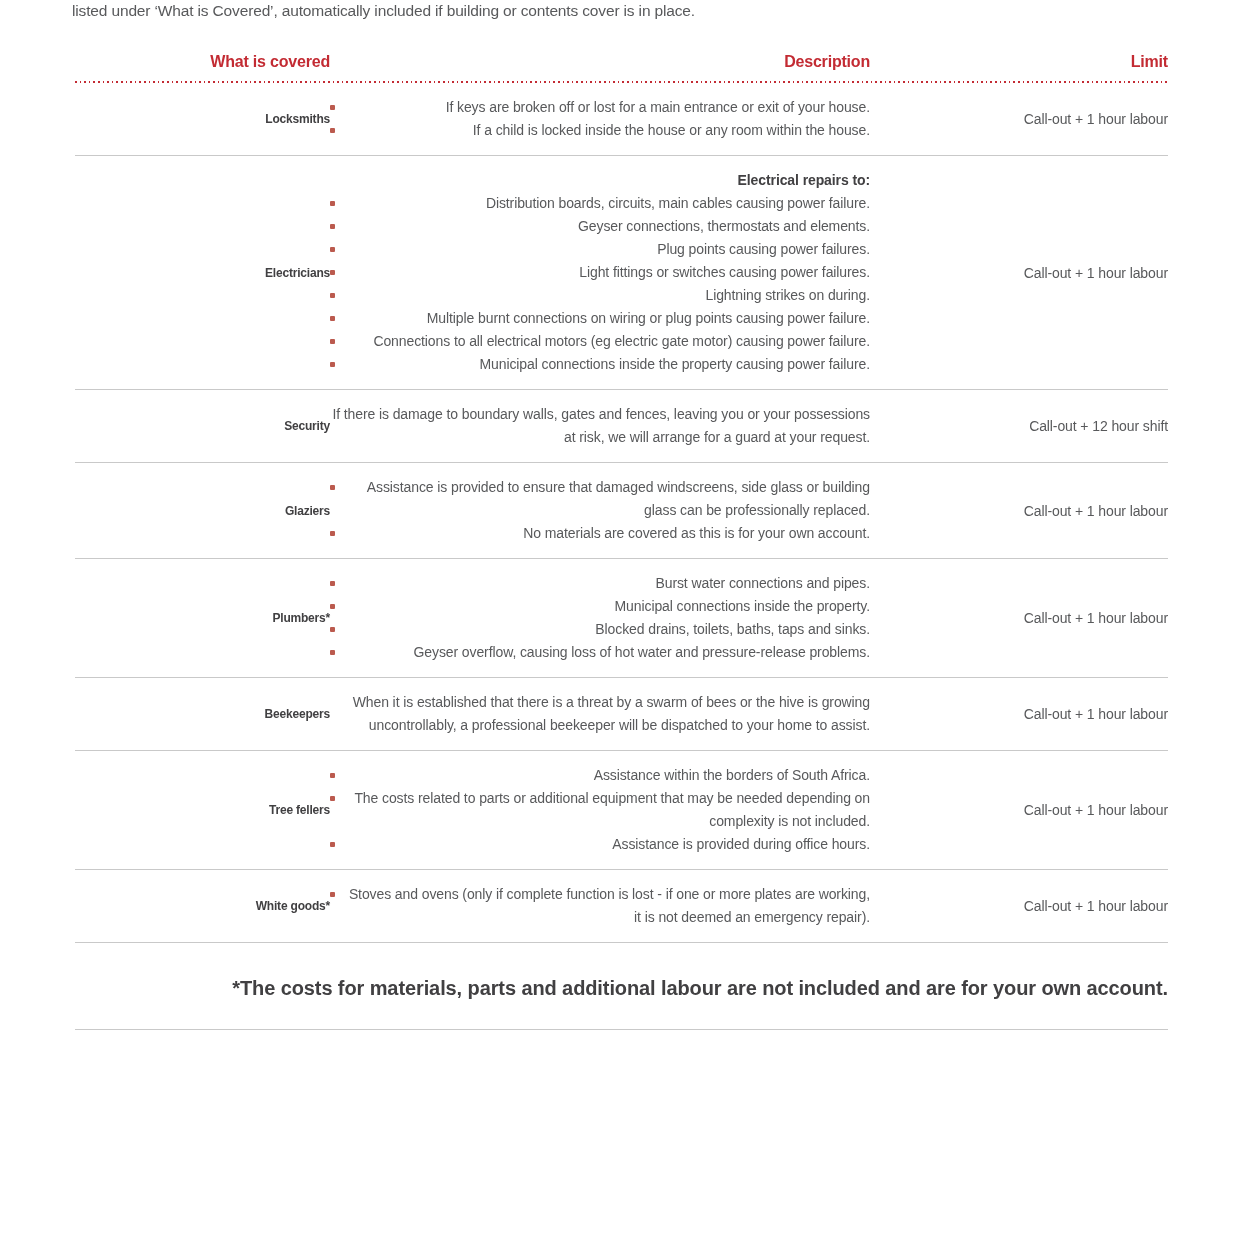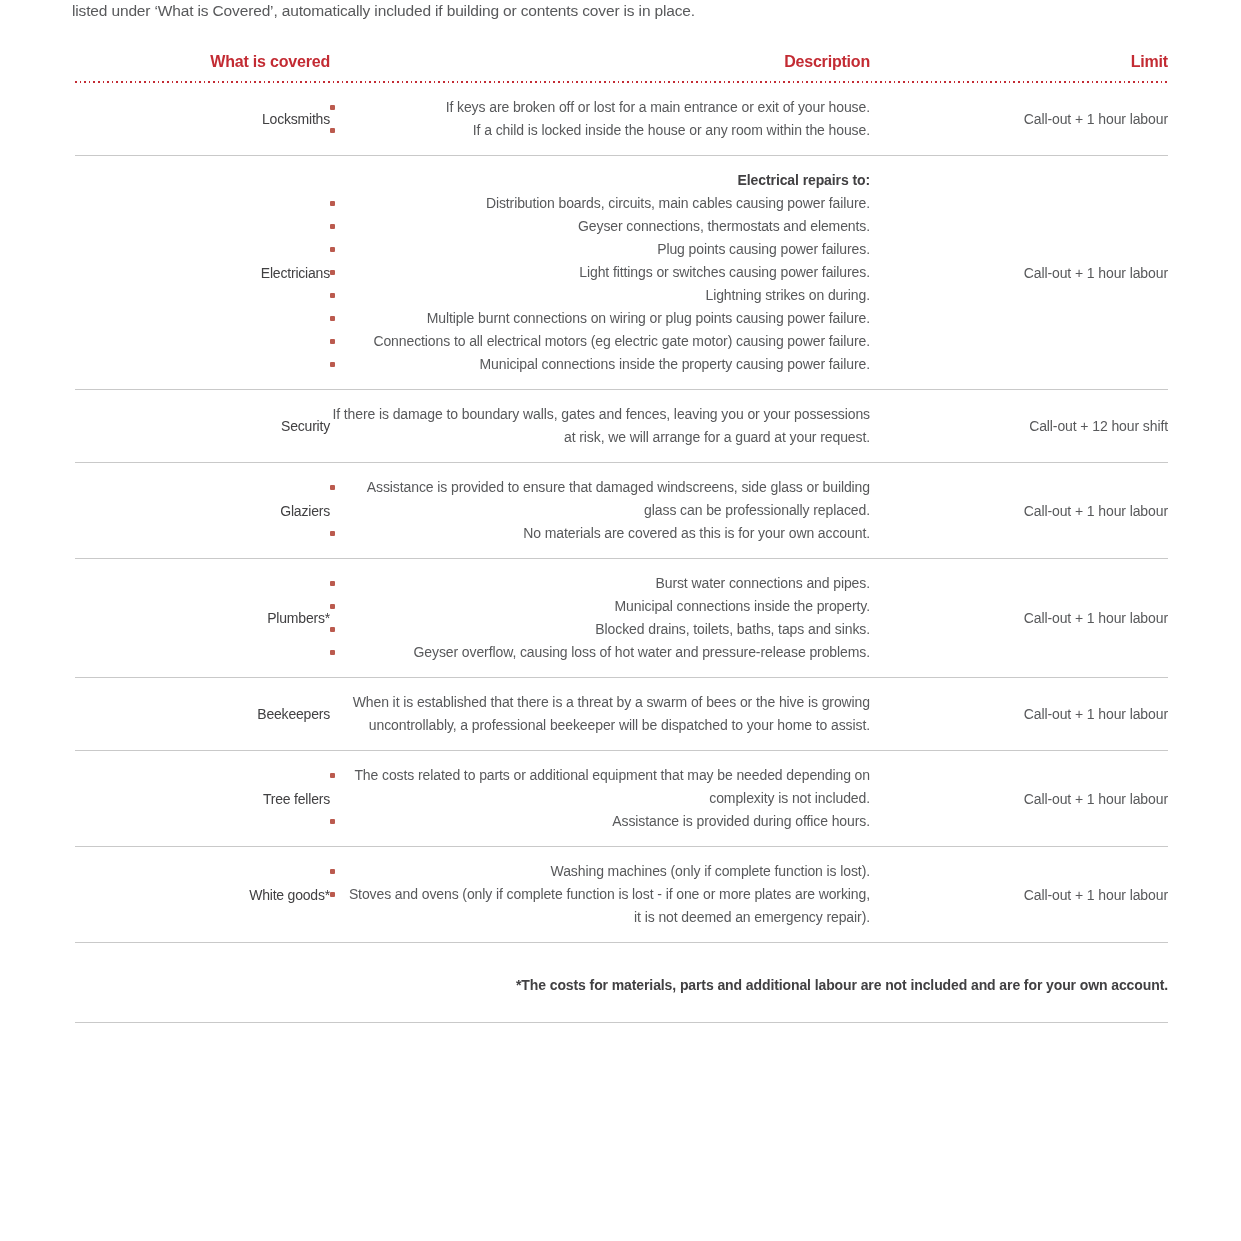--- a/index.html
+++ b/index.html
@@ -37,21 +37,21 @@
     height:2px;width:100%;
     background-image:repeating-linear-gradient(to right,var(--accent) 0 1.6px,transparent 1.6px 4.6px);
   }
   .row{
     display:grid;grid-template-columns:255px 540px 1fr;
     align-items:center;
     border-bottom:1px solid var(--sep);
   }
   .category{
     padding-left:12px;
-    font-size:14px;font-weight:normal;letter-spacing:-0.2px;
+    font-size:12px;font-weight:bold;letter-spacing:-0.2px;
     color:var(--heading);
   }
   .desc{
     padding:13px 0;
     font-size:14px;line-height:23px;letter-spacing:-0.1px;
     color:var(--body);
   }
   .desc p{margin:0;}
   .lead{font-weight:bold;color:var(--heading);}
   .bullet-item{display:flex;}
@@ -61,21 +61,21 @@
   }
   .bullet-text{flex:1;}
   .limit-cell{
     padding-left:36px;
     font-size:14px;letter-spacing:-0.1px;color:var(--body);
     white-space:nowrap;
   }
   .footnote{
     margin:0;padding:34px 0 29px 12px;
     border-bottom:1px solid var(--sep);
-    font-size:14px;font-weight:bold;letter-spacing:-0.1px;
+    font-size:20px;font-weight:bold;letter-spacing:-0.1px;
     color:var(--heading);
   }
 </style>
 </head>
 <body>
 
 <div class="page">
 
   <p class="intro">listed under ‘What is Covered’, automatically included if building or contents cover is in place.</p>
 
@@ -191,36 +191,36 @@
           <div class="desc">
             <p class="para">When it is established that there is a threat by a swarm of bees or the hive is growing uncontrollably, a professional beekeeper will be dispatched to your home to assist.</p>
           </div>
           <div class="limit-cell">Call-out + 1 hour labour</div>
         </div>
         <div class="row">
           <div class="category">Tree fellers</div>
           <div class="desc">
             <div class="bullet-item">
               <span class="bullet"></span>
+              <span class="bullet-text">Assistance within the borders of South Africa.</span>
+            </div>
+            <div class="bullet-item">
+              <span class="bullet"></span>
               <span class="bullet-text">The costs related to parts or additional equipment that may be needed depending on complexity is not included.</span>
             </div>
             <div class="bullet-item">
               <span class="bullet"></span>
               <span class="bullet-text">Assistance is provided during office hours.</span>
             </div>
           </div>
           <div class="limit-cell">Call-out + 1 hour labour</div>
         </div>
         <div class="row">
           <div class="category">White goods*</div>
           <div class="desc">
-            <div class="bullet-item">
-              <span class="bullet"></span>
-              <span class="bullet-text">Washing machines (only if complete function is lost).</span>
-            </div>
             <div class="bullet-item">
               <span class="bullet"></span>
               <span class="bullet-text">Stoves and ovens (only if complete function is lost - if one or more plates are working, it is not deemed an emergency repair).</span>
             </div>
           </div>
           <div class="limit-cell">Call-out + 1 hour labour</div>
         </div>
       </div>
 
     <p class="footnote">*The costs for materials, parts and additional labour are not included and are for your own account.</p>

